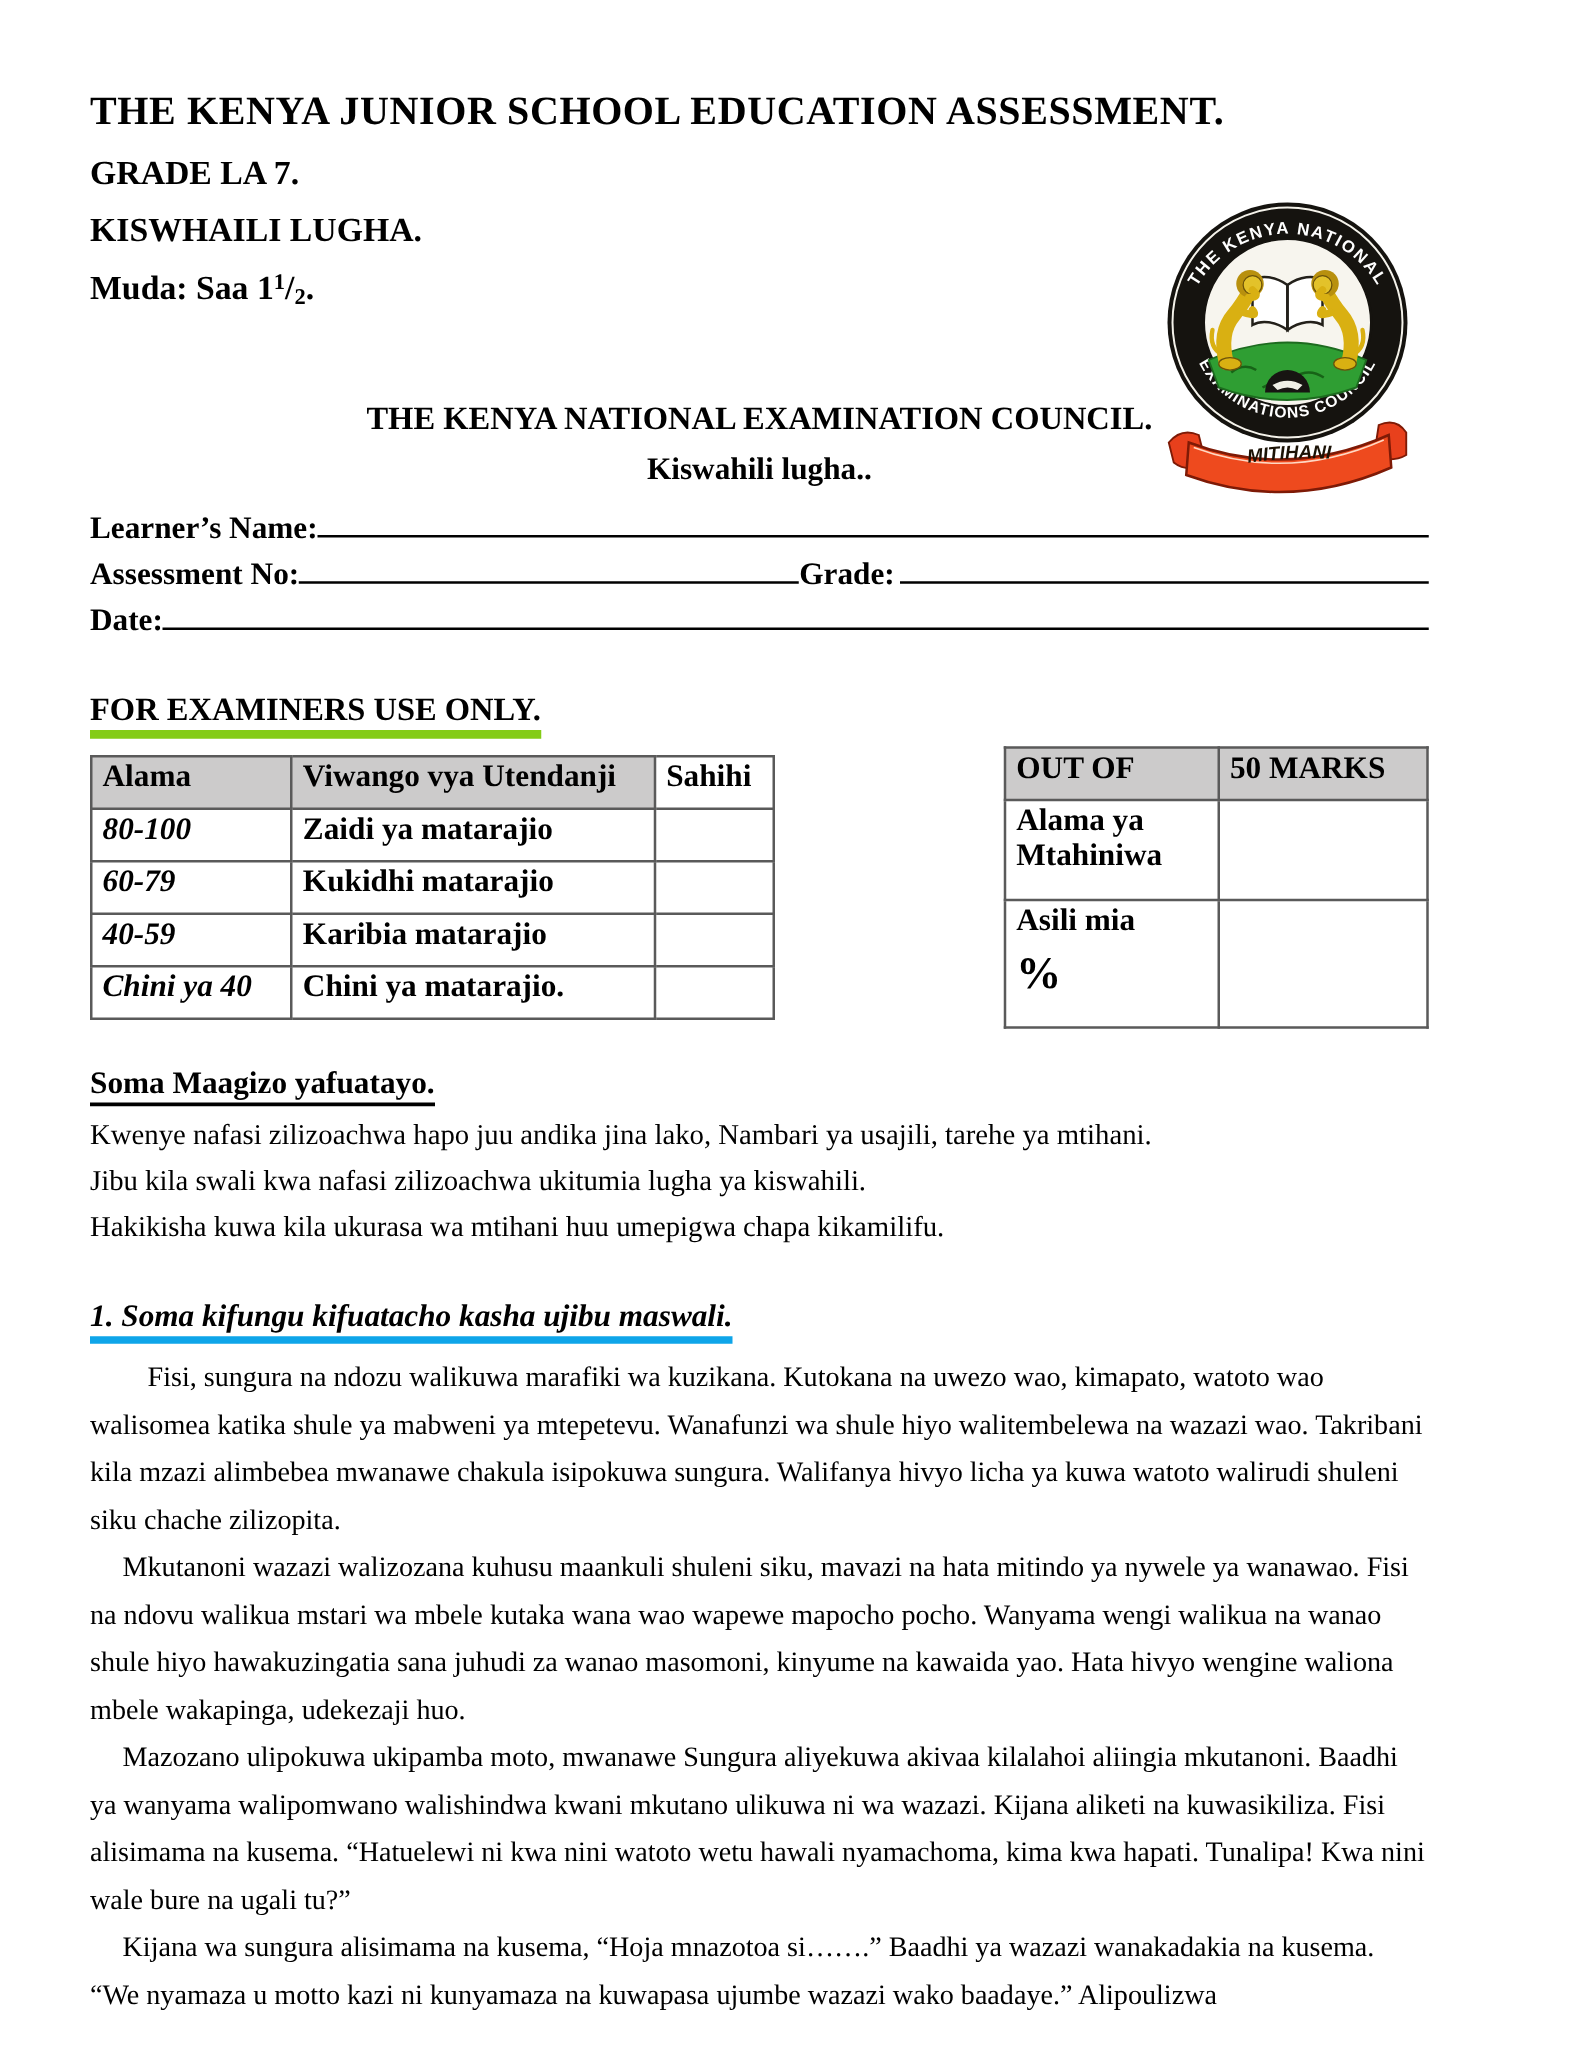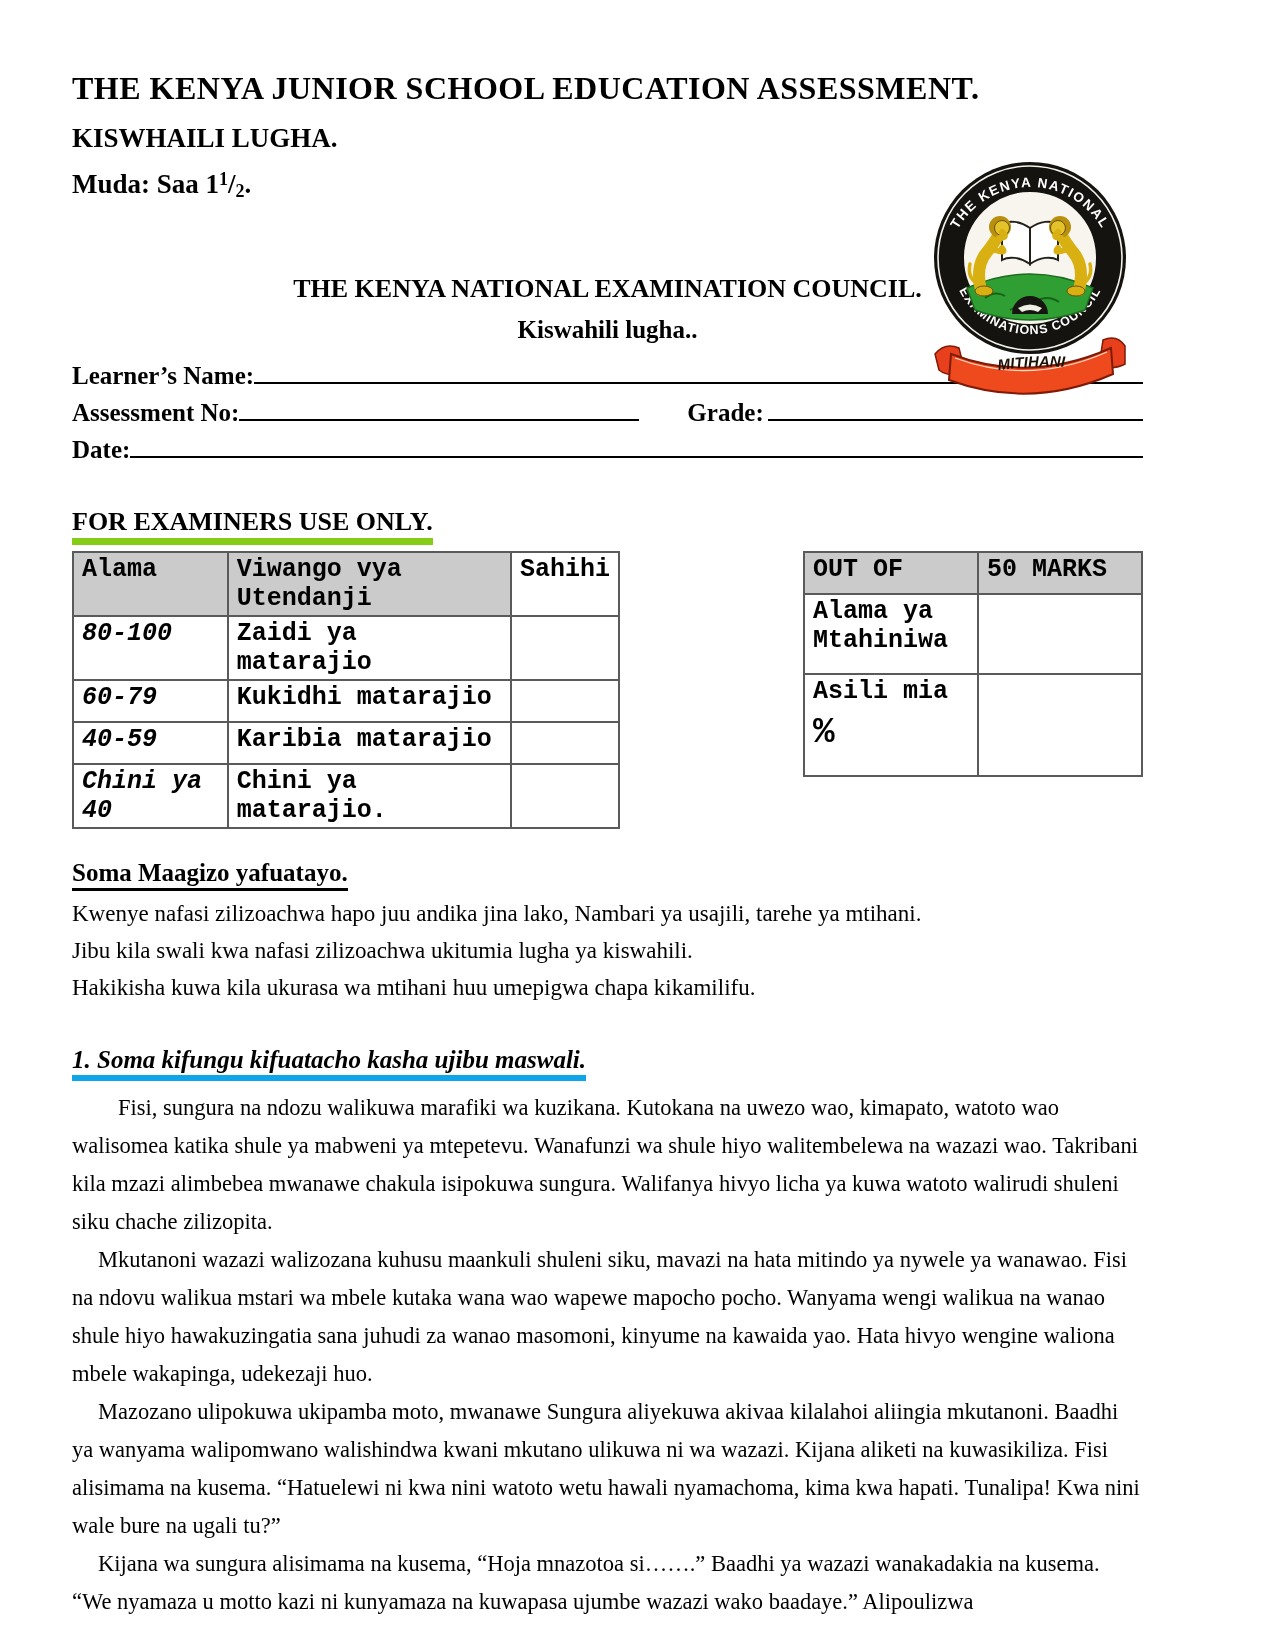--- a/index.html
+++ b/index.html
@@ -28,25 +28,25 @@
   .center-block { text-align:center; margin-top:72px; }
   .center-l1 { font-size:26px; font-weight:bold; margin:0 0 12px 0; }
   .center-l2 { font-size:26px; font-weight:bold; margin:0 0 12px 0; }
   .center-l3 { font-size:25px; font-weight:bold; margin:0; }
 
   
   .form-block { margin-top:12px; }
   .form-line { display:flex; align-items:baseline; height:37px; font-size:25px; font-weight:bold; }
   .blank { flex:1 1 auto; border-bottom:2px solid #000; height:26px; }
   .blank.fixed { flex:0 0 400px; }
-  .grade-label { margin-left:48px; margin-right:4px; }
+  .grade-label { margin-right:4px; }
 
   
   .examiner-heading { margin-top:40px; font-size:26px; font-weight:bold; display:inline-block; border-bottom:7px solid #84cc16; padding-bottom:1px; }
-  .tables-row { display:flex; justify-content:space-between; align-items:flex-start; margin-top:6px;font-family:Liberation Mono, monospace; }
+  .tables-row { display:flex; justify-content:space-between; align-items:center; margin-top:6px; }
   table { border-collapse:collapse; }
   td, th { border:2px solid #5a5a5a; font-size:25px; font-weight:bold; text-align:left; padding:2px 8px; vertical-align:top; }
   .grading-table { width:548px; }
   .grading-table th { background:#cccbcb; }
   .grading-table th.sahihi-h { background:#ffffff; }
   .grading-table td, .grading-table th { height:36px; }
   .col-alama { width:150px; }
   .col-viwango { width:290px;margin-left:37px; }
   .col-sahihi { width:78px; }
   .alama-val { font-style:italic; }
@@ -132,20 +132,21 @@
           <textPath href="#arcBanner" startOffset="50%" text-anchor="middle">MITIHANI</textPath>
         </text>
       </g>
     </svg>
   </div>
 
   <div class="content">
 
     <div>
       <div class="title-main">THE KENYA JUNIOR SCHOOL EDUCATION ASSESSMENT.</div>
+      <div class="title-line">GRADE LA 7.</div>
       <div class="title-line">KISWHAILI LUGHA.</div>
       <div class="title-line muda"><span>Muda: Saa 1</span><sup>1</sup><span>/</span><sub>2</sub><span>.</span></div>
     </div>
 
     <div class="center-block">
       <div class="center-l1">THE KENYA NATIONAL EXAMINATION COUNCIL.</div>
       <div class="center-l3">Kiswahili lugha..</div>
     </div>
 
     <div class="form-block">

